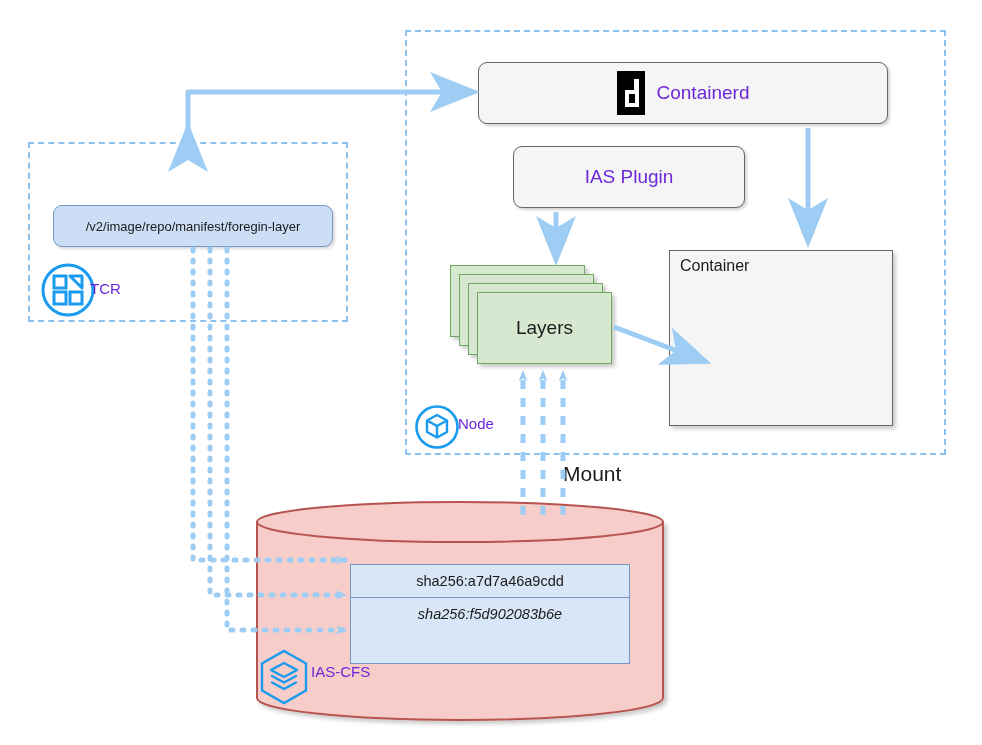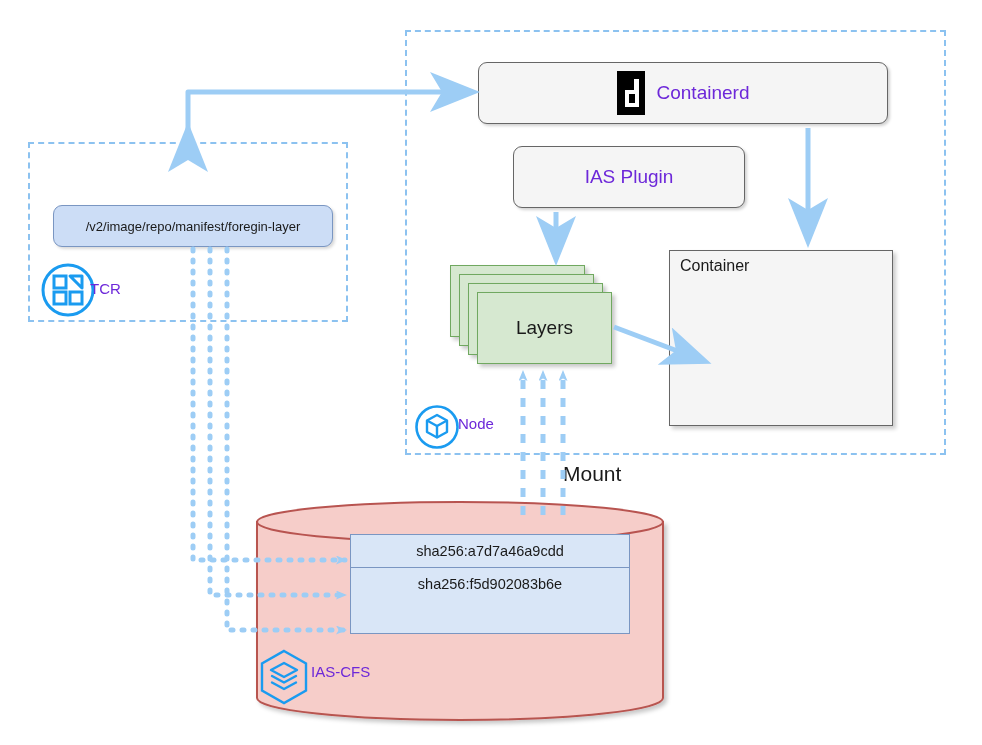--- a/index.html
+++ b/index.html
@@ -91,21 +91,21 @@
   .sha-row {
     box-sizing: border-box;
     height: 33.33%;
     display: flex;
     align-items: center;
     justify-content: center;
     font-size: 14.5px;
     color: #1a1a1a;
     border-bottom: 1.5px solid #7a96c2;
   }
-  .sha-row:last-child { border-bottom: none; }
+  .sha-row:last-child { border-bottom: none; font-style: italic; }
 
   
   .icon-label {
     font-size: 15px;
     color: #6d28d9;
     white-space: nowrap;
   }
   .mount-label {
     font-size: 21px;
     color: #1a1a1a;
@@ -132,21 +132,21 @@
   <svg class="abs" style="left:255px; top:500px;" width="410" height="230" viewBox="0 0 410 230">
     <defs>
       <filter id="cylShadow" x="-20%" y="-20%" width="150%" height="150%">
         <feDropShadow dx="3" dy="3" stdDeviation="2" flood-color="#000000" flood-opacity="0.22"></feDropShadow>
       </filter>
     </defs>
     <path d="M2,22 L2,198 A203,22 0 0 0 408,198 L408,22 Z" fill="#f6cdc9" stroke="#b85450" stroke-width="2" filter="url(#cylShadow)"></path>
     <ellipse cx="205" cy="22" rx="203" ry="20" fill="#f6cdc9" stroke="#b85450" stroke-width="2"></ellipse>
   </svg>
 
-  <div class="abs sha-stack" style="left:350px; top:534px; width:280px; height:100px;">
+  <div class="abs sha-stack" style="left:350px; top:564px; width:280px; height:100px;">
     <div class="sha-row">sha256:a7d7a46a9cdd</div>
     <div class="sha-row">sha256:f5d902083b6e</div>
   </div>
 
   <svg class="abs" style="left:258px; top:648px;" width="52" height="58" viewBox="0 0 52 58">
     <polygon points="26,3 48,15.5 48,42.5 26,55 4,42.5 4,15.5" fill="none" stroke="#1a9bf0" stroke-width="2.4"></polygon>
     <polygon points="26,15 39,22 26,29 13,22" fill="none" stroke="#1a9bf0" stroke-width="2.4" stroke-linejoin="round"></polygon>
     <path d="M14,28 L26,34.5 L38,28" fill="none" stroke="#1a9bf0" stroke-width="2.4" stroke-linecap="round" stroke-linejoin="round"></path>
     <path d="M14,34.5 L26,41 L38,34.5" fill="none" stroke="#1a9bf0" stroke-width="2.4" stroke-linecap="round" stroke-linejoin="round"></path>
   </svg>

